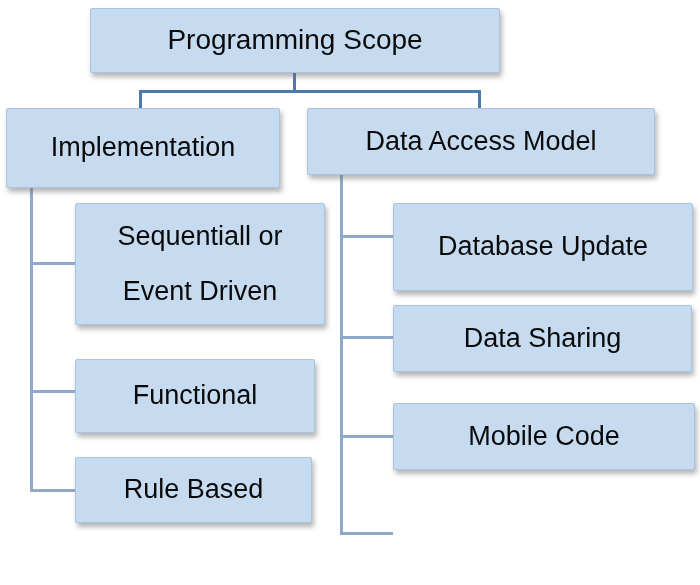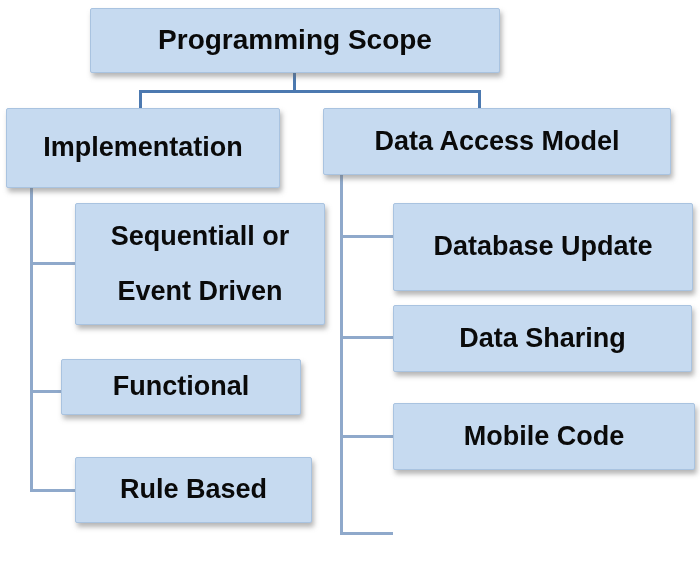--- a/index.html
+++ b/index.html
@@ -19,31 +19,31 @@
     position: absolute;
     display: flex;
     align-items: center;
     justify-content: center;
     text-align: center;
     background: var(--box-fill, #c6daf0);
     border: 1px solid var(--box-border, #a9c3e0);
     border-radius: 2px;
     box-shadow: 2px 4px 5px var(--shadow, rgba(110,110,110,0.5));
     color: var(--text, #0a0a0a);
-    font-weight: bold;
+    font-weight: normal;
     font-size: 27px;
     line-height: 1.3;
     box-sizing: border-box;
     padding: 2px 6px;
   }
   .node.root    { left: 90px;  top: 8px;   width: 410px; height: 65px; font-size: 28px; }
   .node.impl    { left: 6px;   top: 108px; width: 274px; height: 80px; }
-  .node.dam     { left: 323px; top: 108px; width: 348px; height: 67px; }
+  .node.dam     { left: 307px; top: 108px; width: 348px; height: 67px; }
   .node.seq     { left: 75px;  top: 203px; width: 250px; height: 122px; line-height: 2.05; }
-  .node.func    { left: 61px;  top: 359px; width: 240px; height: 56px; }
+  .node.func    { left: 75px;  top: 359px; width: 240px; height: 74px; }
   .node.rule    { left: 75px;  top: 457px; width: 237px; height: 66px; }
   .node.dbu     { left: 393px; top: 203px; width: 300px; height: 88px; }
   .node.dsh     { left: 393px; top: 305px; width: 299px; height: 67px; }
   .node.mob     { left: 393px; top: 403px; width: 302px; height: 67px; }
   .node.msg     { left: 393px; top: 498px; width: 304px; height: 70px; }
 
   .line {
     position: absolute;
     background: var(--connector, #4c79b0);
   }

